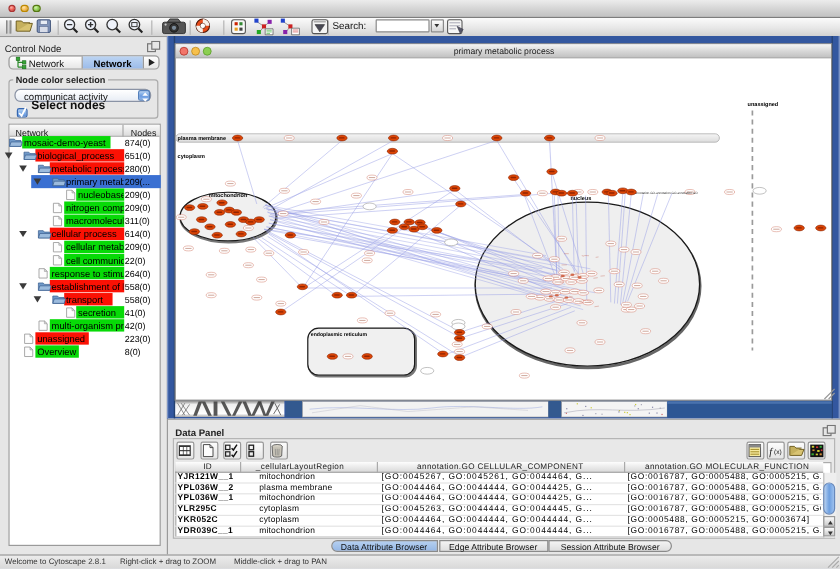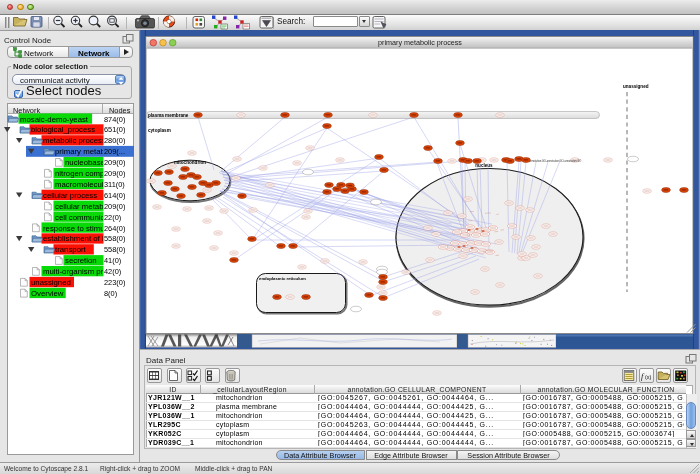--- a/index.html
+++ b/index.html
@@ -121,21 +121,21 @@
 <div class="abs" style="left:115px;top:74.5px;width:10px;height:9.8px;background:linear-gradient(#b8d4f4,#6a9be0 55%,#8ab4ec);border:1px solid #5580bb;border-radius:2px;">
       <svg style="position:absolute;left:0;top:0" width="10" height="9.8" viewBox="0 0 10 9.8">
         <path d="M5 1.1 L7.4 3.7 L2.6 3.7 Z" fill="#fff"></path>
         <path d="M5 8.7 L7.4 6.1 L2.6 6.1 Z" fill="#fff"></path>
       </svg>
     </div>
 <div class="abs" style="left:14px;top:89.5px;width:8.5px;height:8.5px;background:linear-gradient(#b0d0f2,#5a90dc);border:1px solid #3566b0;border-radius:2px;"></div>
 <svg class="abs" style="left:14px;top:87.5px;overflow:visible" width="11" height="11" viewBox="0 0 11 11">
       <path d="M2 6.2 L4 8.6 L7.6 1.6" stroke="#fff" stroke-width="1.5" fill="none"></path>
     </svg>
-<div class="tx" style="left:26px;top:83px;font-size:13px;color:#111;font-weight:normal;">Select nodes</div>
+<div class="tx" style="left:26px;top:83px;font-size:10px;color:#111;font-weight:bold;">Select nodes</div>
 <div class="abs" style="left:7px;top:103px;width:127px;height:352px;background:#fff;border:1px solid #9a9a9a;"></div>
 <div class="abs" style="left:8px;top:104px;width:125px;height:9.5px;background:linear-gradient(#fafafa,#dcdcdc);border-bottom:1px solid #aaa;"></div>
 <div class="abs" style="left:102px;top:104px;width:1px;height:9.5px;background:#aaa;"></div>
 <div class="tx" style="left:13px;top:105.5px;font-size:7.4px;color:#111;font-weight:normal;">Network</div>
 <div class="tx" style="left:109px;top:105.5px;font-size:7.4px;color:#111;font-weight:normal;">Nodes</div>
 <svg class="abs" style="left:7px;top:103px;overflow:visible" width="127" height="352" viewBox="0 0 127 352">
       <defs>
         <clipPath id="treeclip">
           <rect x="0" y="0" width="96" height="352"></rect>
         </clipPath>
@@ -695,21 +695,21 @@
       <line x1="495.4" y1="255.6" x2="499.1" y2="255.1" stroke="#c05040" stroke-width="0.5" opacity="0.55"></line>
       <ellipse cx="477" cy="229" rx="1.7" ry="1" fill="#c84018" stroke="none" stroke-width="0" opacity="0.7"></ellipse>
       <ellipse cx="469" cy="230" rx="1.7" ry="1" fill="#c84018" stroke="none" stroke-width="0" opacity="0.7"></ellipse>
       <ellipse cx="483" cy="231" rx="1.7" ry="1" fill="#c84018" stroke="none" stroke-width="0" opacity="0.7"></ellipse>
       <ellipse cx="464" cy="246" rx="1.7" ry="1" fill="#c84018" stroke="none" stroke-width="0" opacity="0.7"></ellipse>
       <ellipse cx="472" cy="248" rx="1.7" ry="1" fill="#c84018" stroke="none" stroke-width="0" opacity="0.7"></ellipse>
       <ellipse cx="459" cy="247" rx="1.7" ry="1" fill="#c84018" stroke="none" stroke-width="0" opacity="0.7"></ellipse>
       <path d="M687 332.5 L695.5 324 M690.5 332.5 L695.5 327.5" stroke="#999" stroke-width="1"></path>
     </svg>
 <div class="abs" style="left:139.5px;top:349px;width:560.5px;height:112px;background:#e6e6e6;border-top:1px solid #aaa;"></div>
-<div class="tx" style="left:146px;top:355.5px;font-size:8px;color:#222;font-weight:normal;">Data Panel</div>
+<div class="tx" style="left:146px;top:355.5px;font-size:8px;color:#222;font-weight:bold;">Data Panel</div>
 <svg class="abs" style="left:685px;top:354px" width="14" height="10" viewBox="0 0 14 10">
 <rect x="1" y="2.5" width="6.5" height="6.5" fill="none" stroke="#777" stroke-width="1"></rect>
 <rect x="4.5" y="0.5" width="6.5" height="6.5" fill="#e6e6e6" stroke="#777" stroke-width="1"></rect>
     </svg>
 <div class="abs" style="left:144px;top:365px;width:552px;height:84px;background:#e8e8e8;border:1px solid #b5b5b5;"></div>
 <div class="abs" style="left:146.5px;top:368px;width:15.5px;height:15px;background:linear-gradient(#fcfcfc,#e6e6e6);border:1px solid #999;border-radius:2px;"></div>
 <div class="abs" style="left:166.5px;top:368px;width:15.5px;height:15px;background:linear-gradient(#fcfcfc,#e6e6e6);border:1px solid #999;border-radius:2px;"></div>
 <div class="abs" style="left:185.5px;top:368px;width:15.5px;height:15px;background:linear-gradient(#fcfcfc,#e6e6e6);border:1px solid #999;border-radius:2px;"></div>
 <div class="abs" style="left:204.5px;top:368px;width:15.5px;height:15px;background:linear-gradient(#fcfcfc,#e6e6e6);border:1px solid #999;border-radius:2px;"></div>
 <div class="abs" style="left:224.5px;top:368px;width:15.5px;height:15px;background:linear-gradient(#fcfcfc,#e6e6e6);border:1px solid #999;border-radius:2px;"></div>

